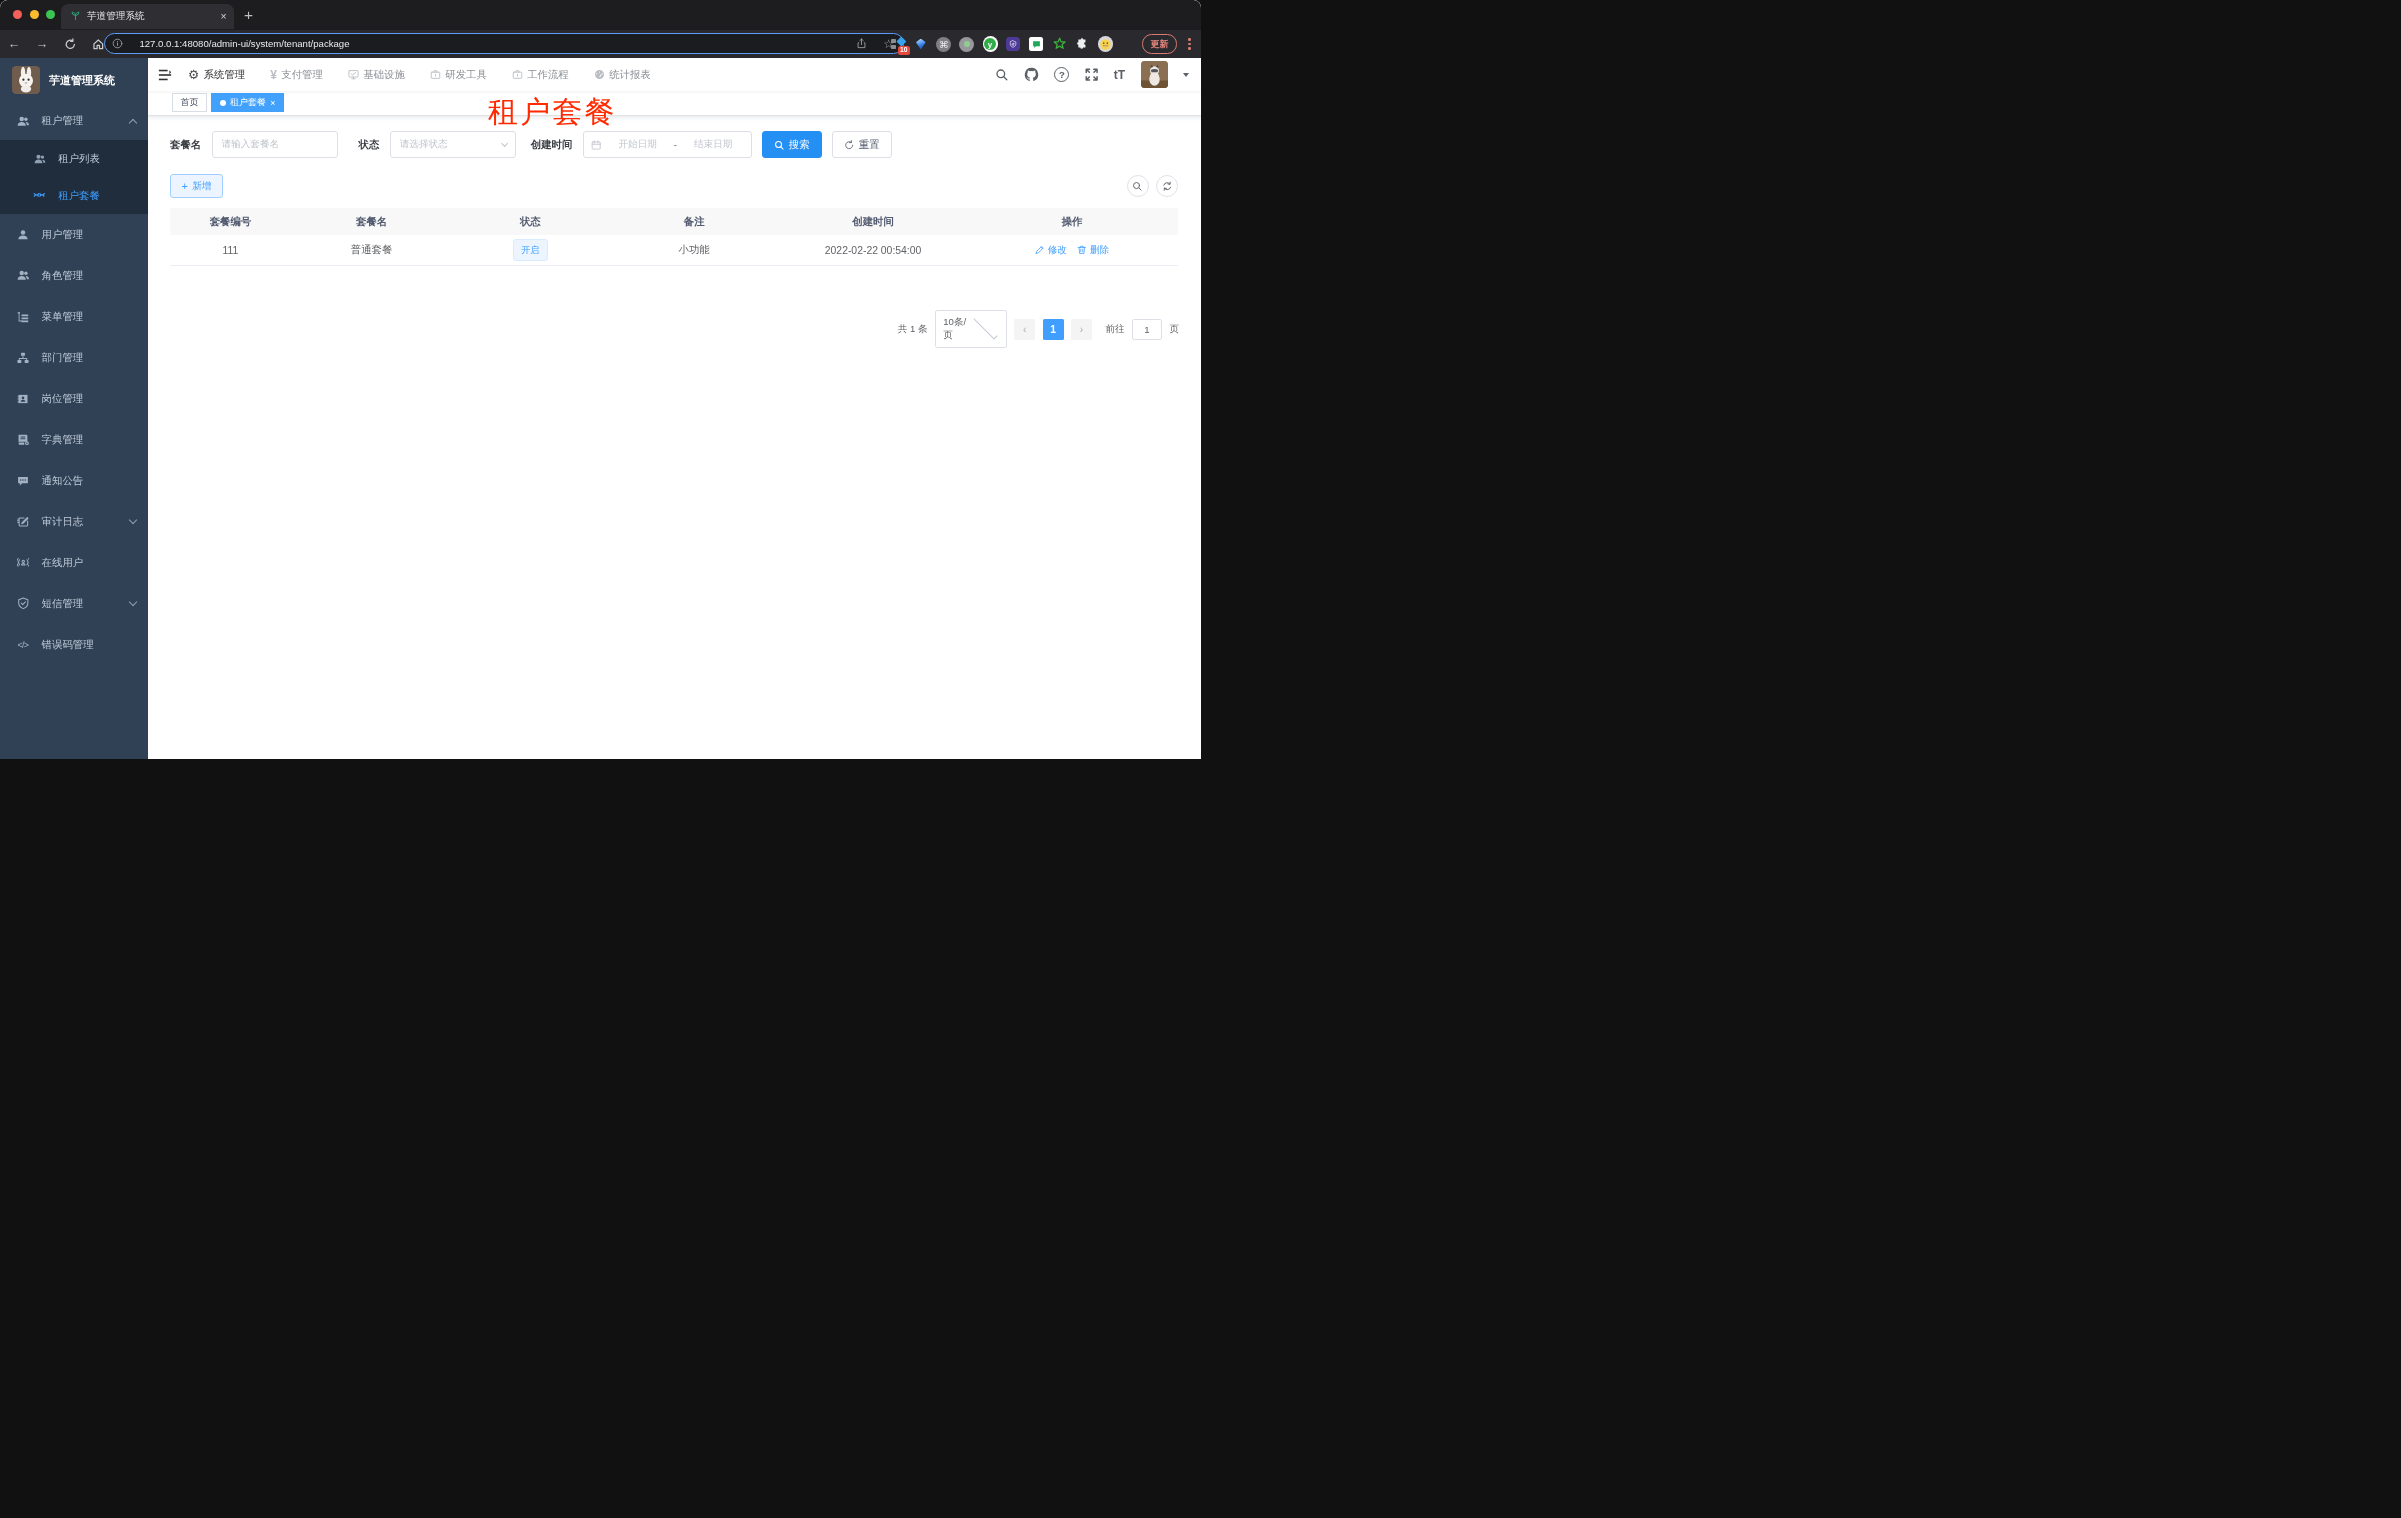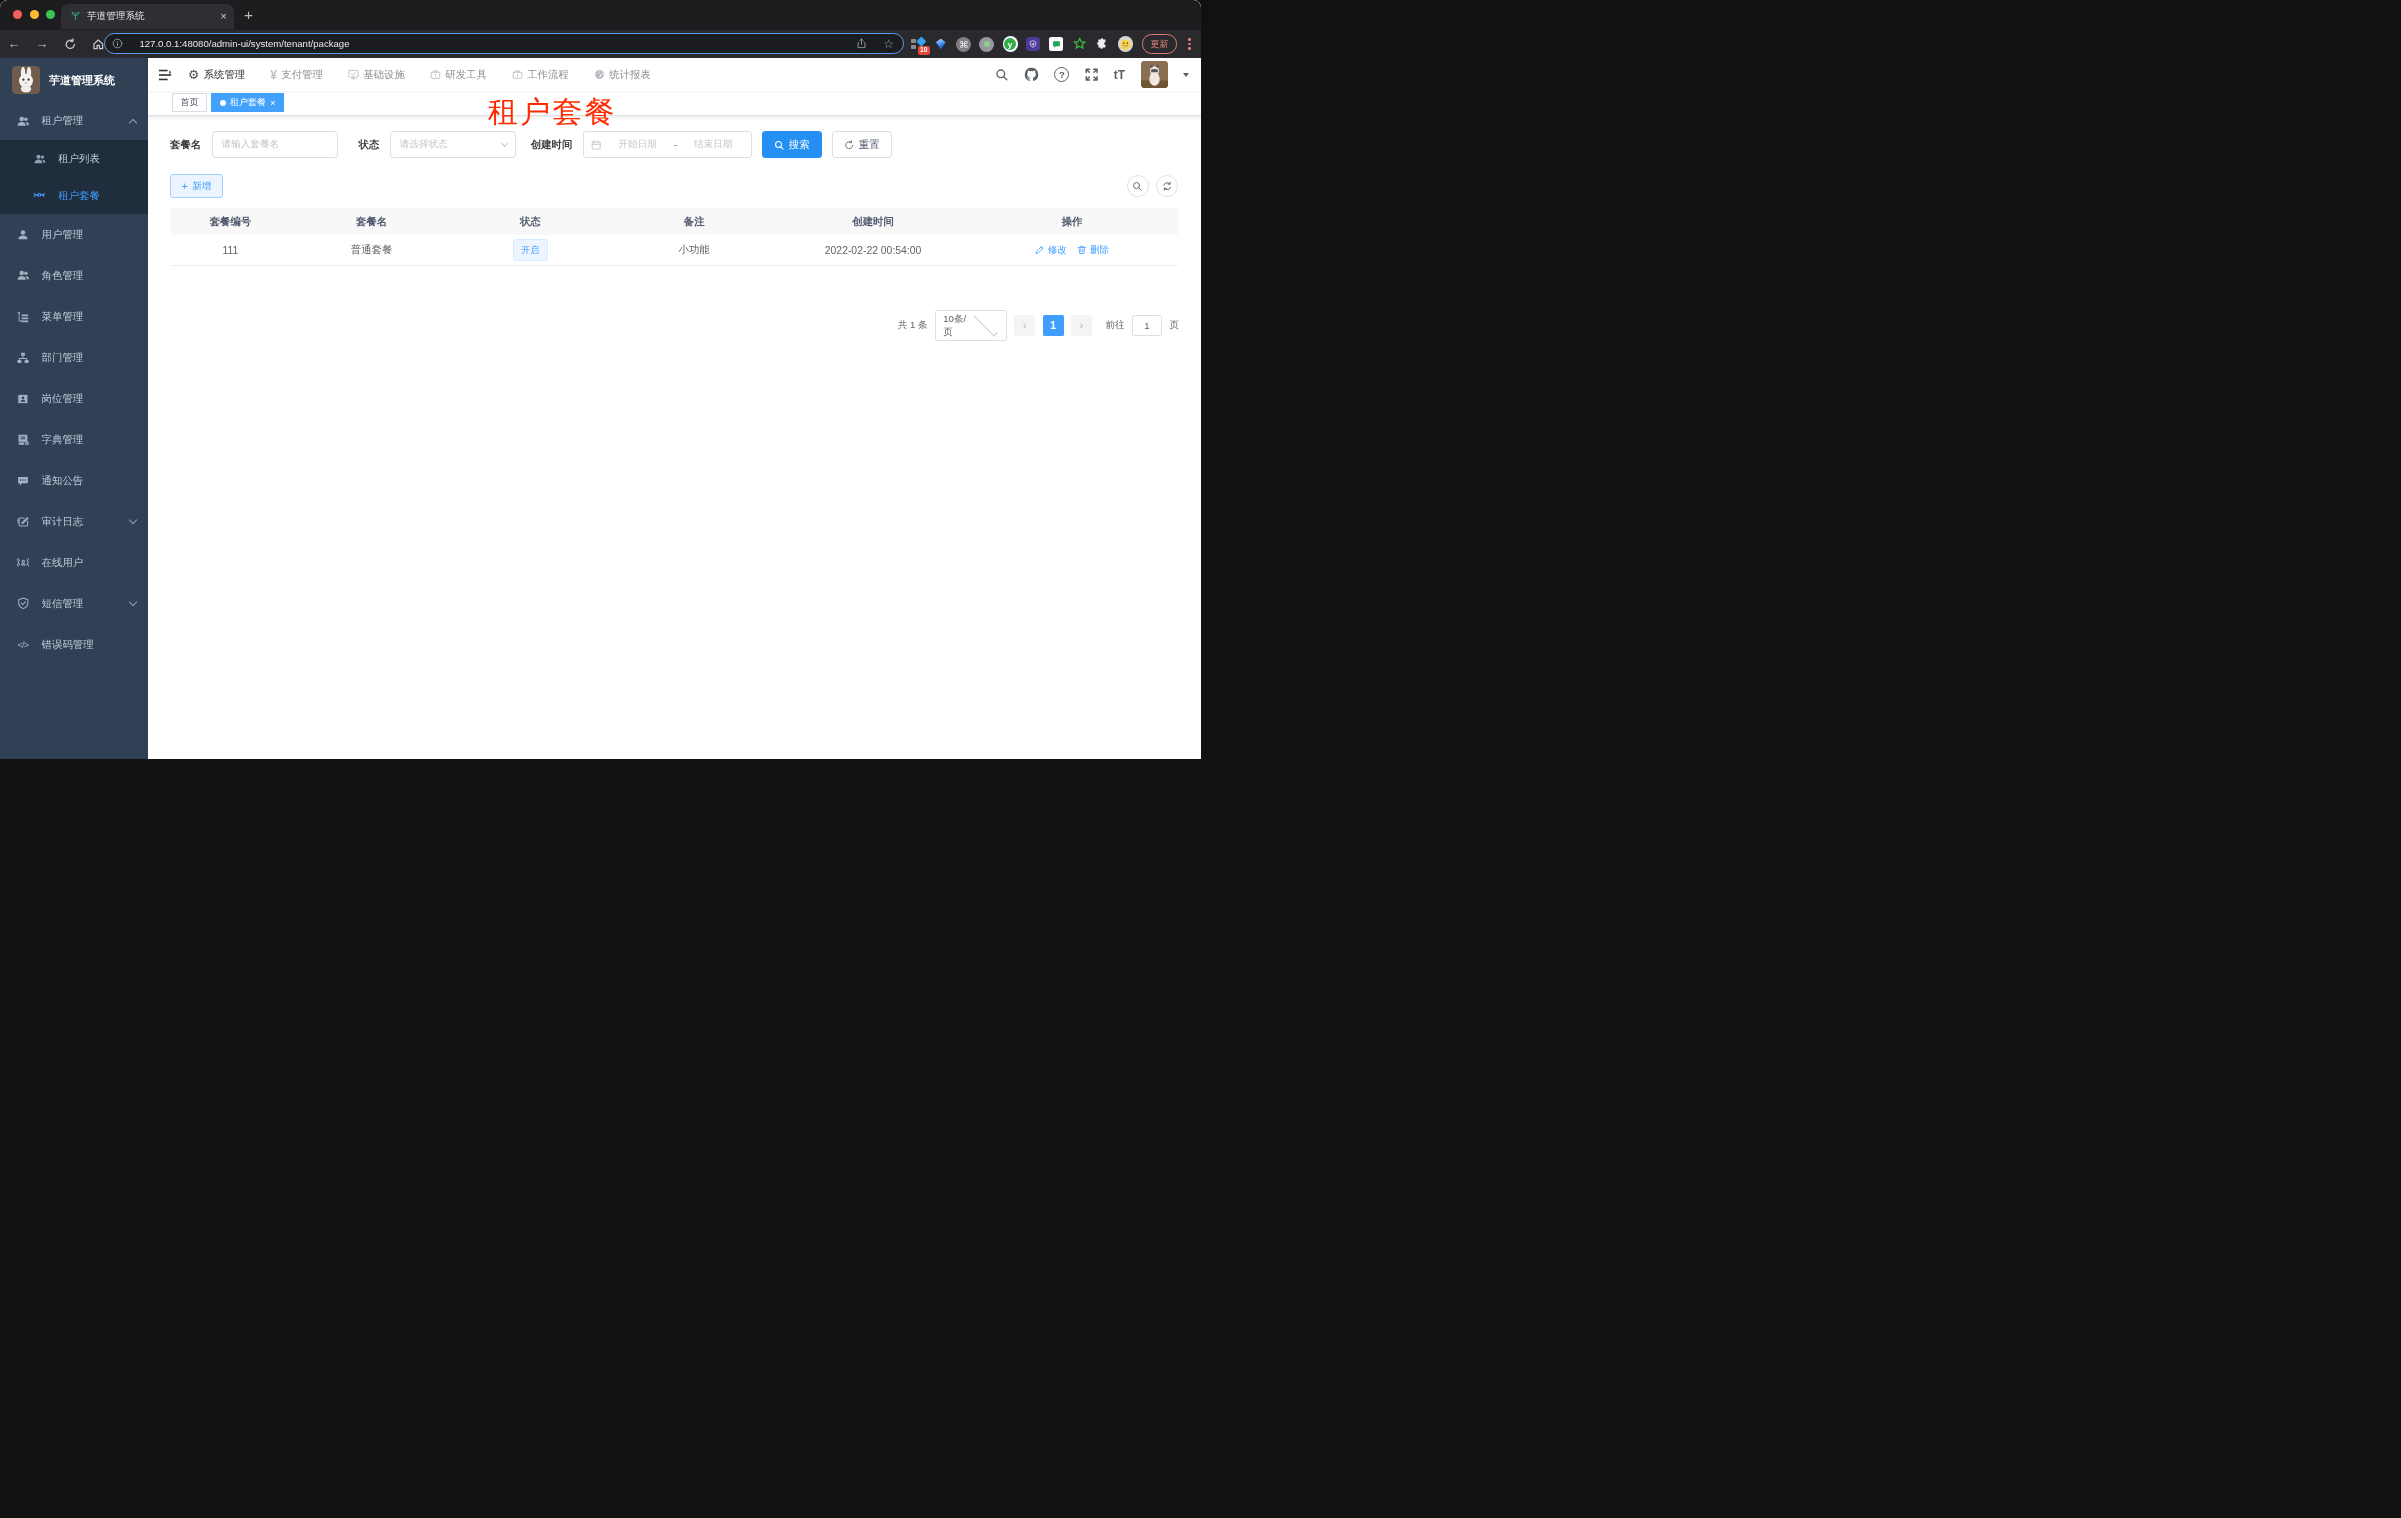--- a/index.html
+++ b/index.html
@@ -29,21 +29,21 @@
   .sq { width:5.2px; height:4.4px; background:#8d8d91; border-radius:0.7px; position:absolute; }
   .diam { width:6.7px; height:6.7px; background:#35a3f1; transform:rotate(45deg); position:absolute; right:0.7px; top:1.5px; border-radius:0.7px; }
   .gem { width:9.6px; height:11px; background:linear-gradient(160deg,#bfe0ff,#2f7fe8 55%,#123f8c); clip-path:polygon(50% 0,100% 35%,50% 100%,0 35%); }
   .gray-circle { width:15px; height:15px; border-radius:50%; background:#808084; color:#ececee; font-size:9.6px; display:flex; align-items:center; justify-content:center; }
   .gray-circle2 { width:15px; height:15px; border-radius:50%; background:#98989c; display:flex; align-items:center; justify-content:center; }
   .green-dot { width:6.7px; height:6.7px; border-radius:50%; background:#8fce8f; }
   .ycir { width:15.5px; height:15.5px; border-radius:50%; background:#fff; display:flex; align-items:center; justify-content:center; }
   .ycir>div { width:12.6px; height:12.6px; border-radius:50%; background:#2fae47; color:#fff; font-size:8.1px; font-weight:700; display:flex; align-items:center; justify-content:center; }
   .purp { width:14px; height:14px; border-radius:3.7px; background:#4d3a96; display:flex; align-items:center; justify-content:center; }
   .chatw { width:14px; height:14px; border-radius:2.2px; background:#fdfdfd; display:flex; align-items:center; justify-content:center; }
-  .update-btn { border:1.1px solid #d97b72; color:#e2867e; border-radius:9.6px; padding:2.2px 7.4px; font-size:9px; margin-left:1px; }
+  .update-btn { border:1.1px solid #d97b72; color:#e2867e; border-radius:9.6px; padding:2.2px 7.4px; font-size:9px; margin-left:21px;font-weight:bold; }
   .vdots { display:flex; flex-direction:column; gap:2.2px; margin:0 3px; }
   .vdots i { width:2.6px; height:2.6px; border-radius:50%; background:#d97b72; }
   .smiley { width:15.5px; height:15.5px; border-radius:50%; background:#d7d7db; display:flex; align-items:center; justify-content:center; }
 
   
   .sidebar { position:absolute; left:0; top:58px; width:148px; height:702px; background:#304156; }
   .logo-row { height:44px; display:flex; align-items:center; gap:9px; padding-left:12px; }
   .logo-img { width:28px; height:28px; border-radius:4.4px; overflow:hidden; background:#6b5b4e; flex:none; }
   .logo-title { color:#fff; font-size:11px; font-weight:600; }
   .side-group { height:38px; display:flex; align-items:center; padding:0 12px 0 16.3px; gap:12px; color:#bfcbd9; font-size:10.4px; }
@@ -108,21 +108,21 @@
   .trow { display:flex; align-items:center; }
   .thead { background:#f8f8f9; height:27px; }
   .thead .tc { font-size:10.4px; color:#515a6e; font-weight:700; }
   .tbody { height:31px; border-bottom:0.7px solid #ebeef5; background:#fff; }
   .tc { text-align:center; font-size:10.4px; color:#606266; display:flex; align-items:center; justify-content:center; gap:10.4px; }
   .c1{width:12%}.c2{width:16%}.c3{width:15.5%}.c4{width:17%}.c5{width:18.5%}.c6{width:21%}
   .stag { background:#ecf5ff; border:0.7px solid #d9ecff; color:#409eff; font-size:9px; border-radius:3px; padding:3.7px 7.4px; }
   .oplink { color:#409eff; font-size:9.6px; display:flex; align-items:center; gap:3px; }
 
   .pager { position:absolute; right:22px; top:169px; display:flex; align-items:center; gap:7.4px; font-size:9.6px; color:#606266;margin-top:26px; }
-  .psel { width:72px; height:31px; border:0.7px solid #dcdfe6; border-radius:2.2px; display:flex; align-items:center; padding:0 6px 0 7.4px; color:#606266; }
+  .psel { width:72px; height:38px; border:0.7px solid #dcdfe6; border-radius:2.2px; display:flex; align-items:center; padding:0 6px 0 7.4px; color:#606266; }
   .psel span { flex:1; }
   .pbtn { width:21px; height:21px; border-radius:1.5px; background:#f4f4f5; color:#a9adb3; display:flex; align-items:center; justify-content:center; font-size:10.4px; }
   .pbtn.cur { background:#409eff; color:#fff; font-weight:600; }
   .pgoto { width:30px; height:21px; border:0.7px solid #dcdfe6; border-radius:2.2px; display:flex; align-items:center; justify-content:center; color:#606266; }
 
   svg.ln { stroke:currentColor; fill:none; stroke-width:1.3; stroke-linecap:round; stroke-linejoin:round; }
   svg.fl { fill:currentColor; stroke:none; }
 </style>
 </head>
 <body>

